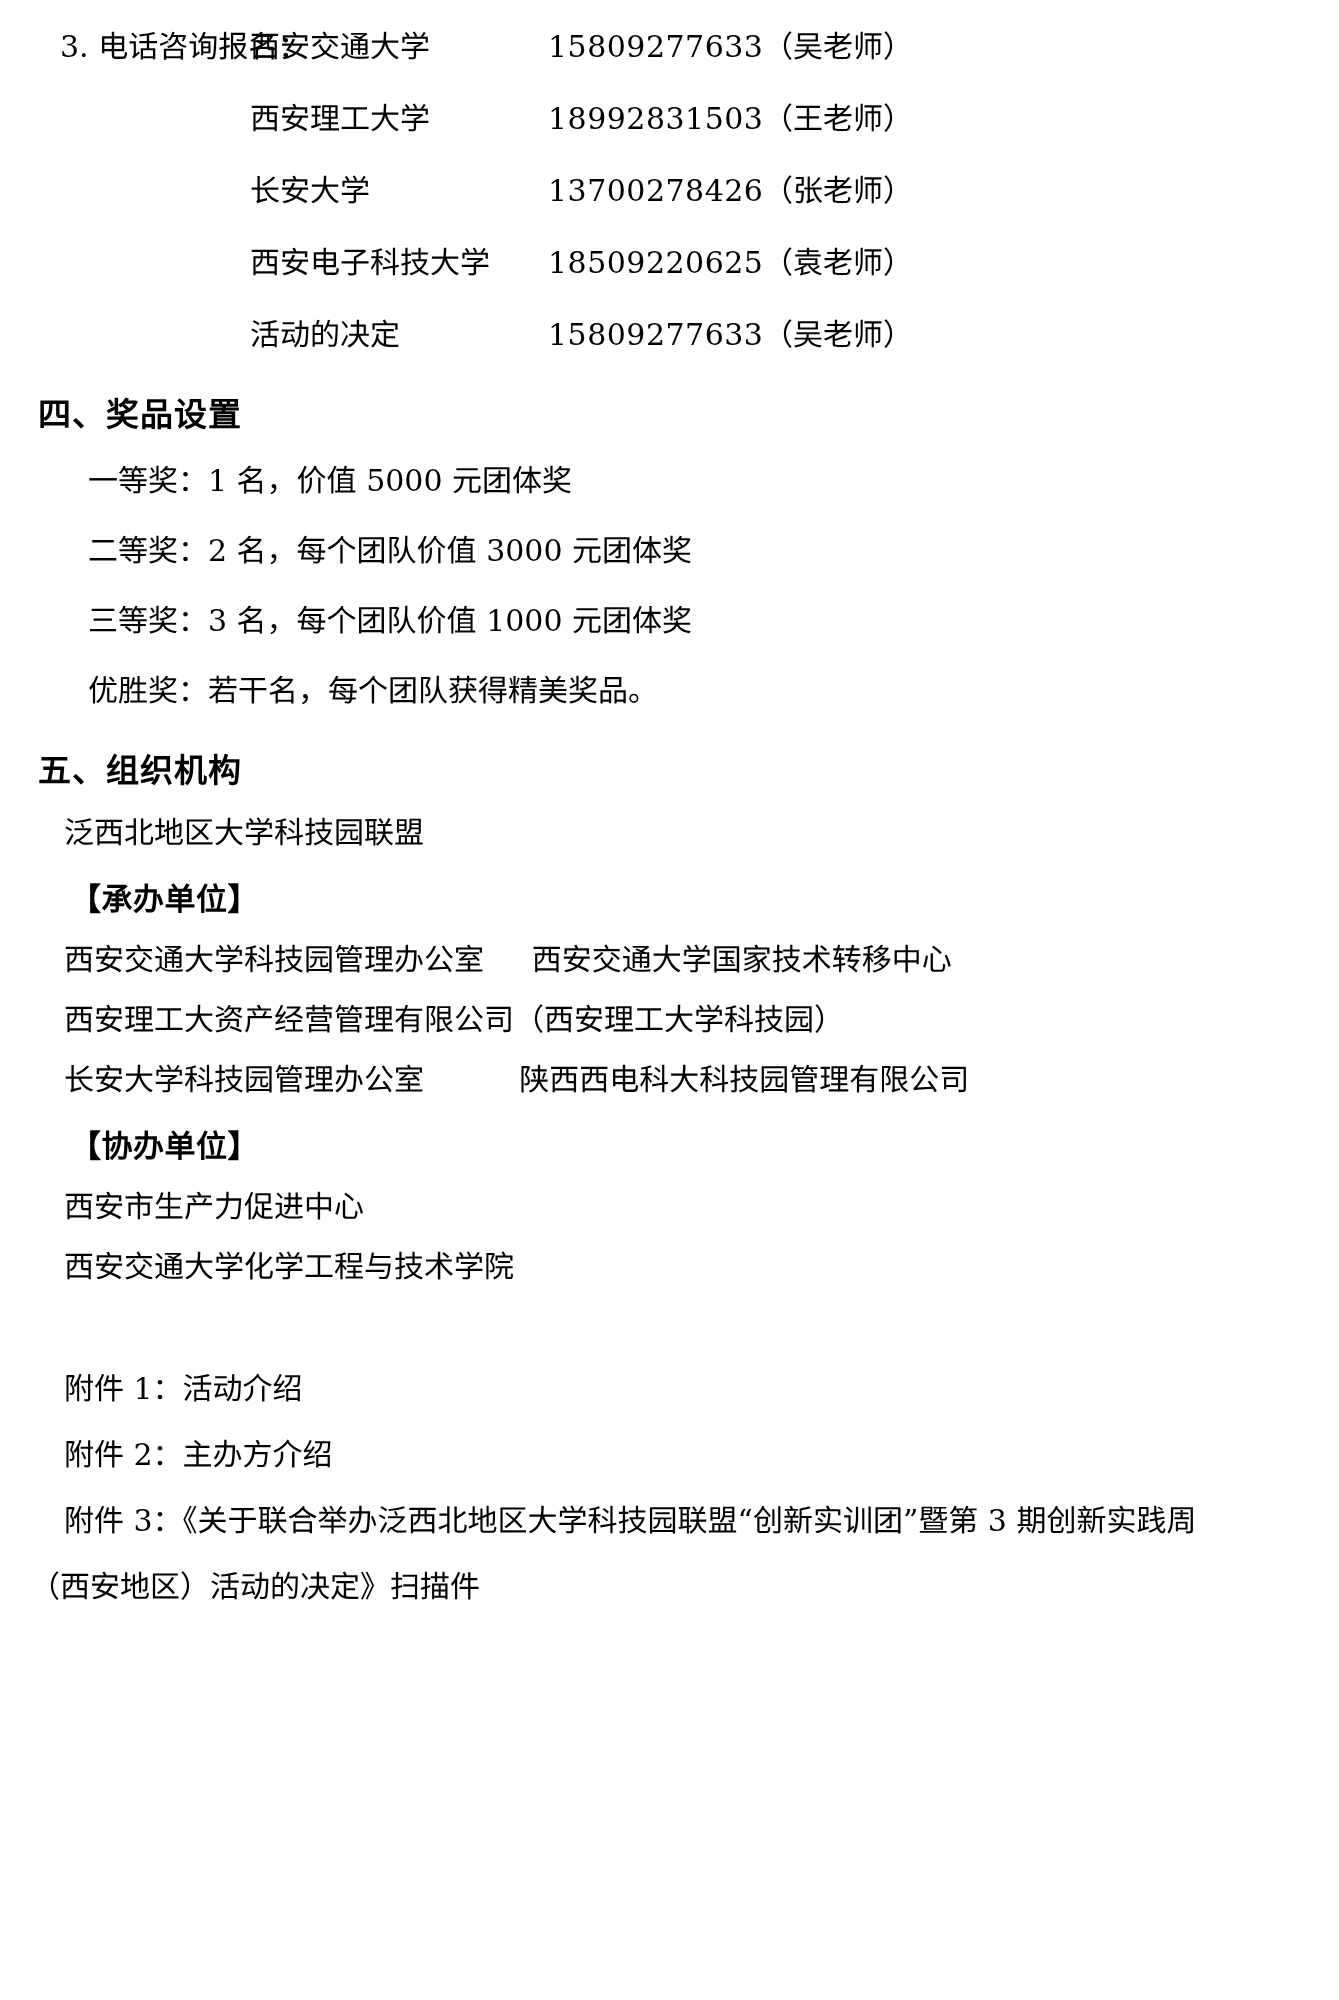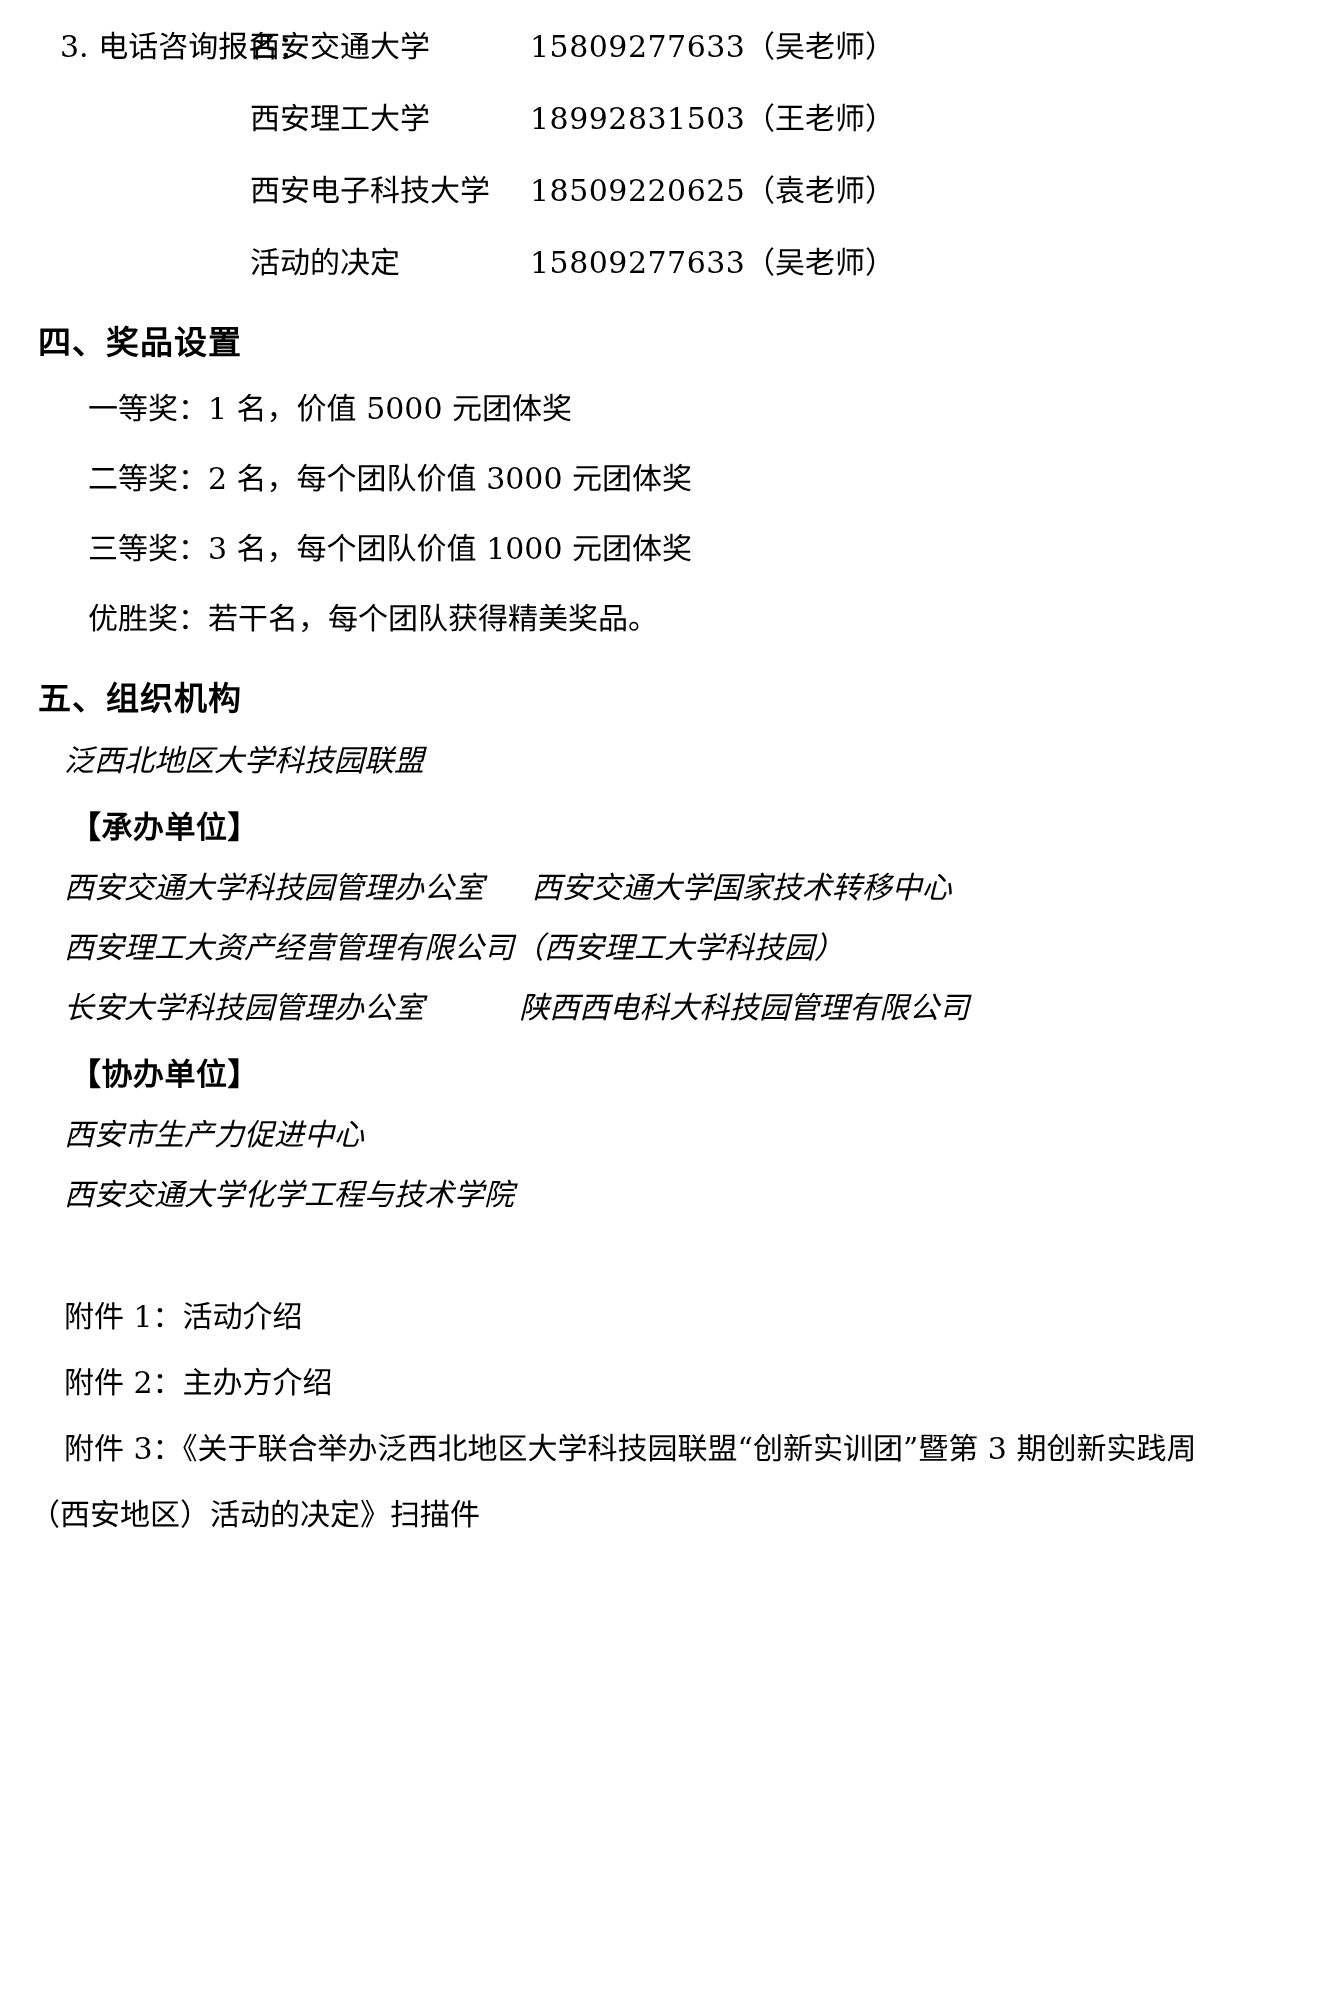--- a/index.html
+++ b/index.html
@@ -46,20 +46,21 @@
     box-sizing: border-box;
   }
   .contact-row .org {
     width: 280px;
     flex: 0 0 280px;
   }
   .contact-row .phone {
     width: 215px;
     flex: 0 0 215px;
     letter-spacing: 0.5px;
+    margin-left: 18px;
   }
   .contact-row .teacher {
     flex: 0 0 auto;
   }
 
   
   h2.section {
     font-family: "DejaVu Sans", "Liberation Sans", sans-serif;
     font-weight: bold;
     font-size: 33px;
@@ -84,21 +85,20 @@
     white-space: pre;
   }
   .prize.first { margin-top: 20px; }
 
   
   .org-line {
     font-size: 30px;
     padding-left: 34px;
     margin-top: 16px;
     white-space: pre;
-    font-style: italic;
   }
 
   
   .attach-block { margin-top: 78px; }
   .attach {
     font-size: 30px;
     padding-left: 34px;
     margin-top: 22px;
     white-space: pre-wrap;
   }
@@ -117,20 +117,26 @@
       <div class="teacher">（吴老师）</div>
     </div>
 
     <div class="contact-row">
       <div class="lead"></div>
       <div class="org">西安理工大学</div>
       <div class="phone">18992831503</div>
       <div class="teacher">（王老师）</div>
     </div>
 
+    <div class="contact-row">
+      <div class="lead"></div>
+      <div class="org">长安大学</div>
+      <div class="phone">13700278426</div>
+      <div class="teacher">（张老师）</div>
+    </div>
 
     <div class="contact-row">
       <div class="lead"></div>
       <div class="org">西安电子科技大学</div>
       <div class="phone">18509220625</div>
       <div class="teacher">（袁老师）</div>
     </div>
 
     <div class="contact-row">
       <div class="lead"></div>

